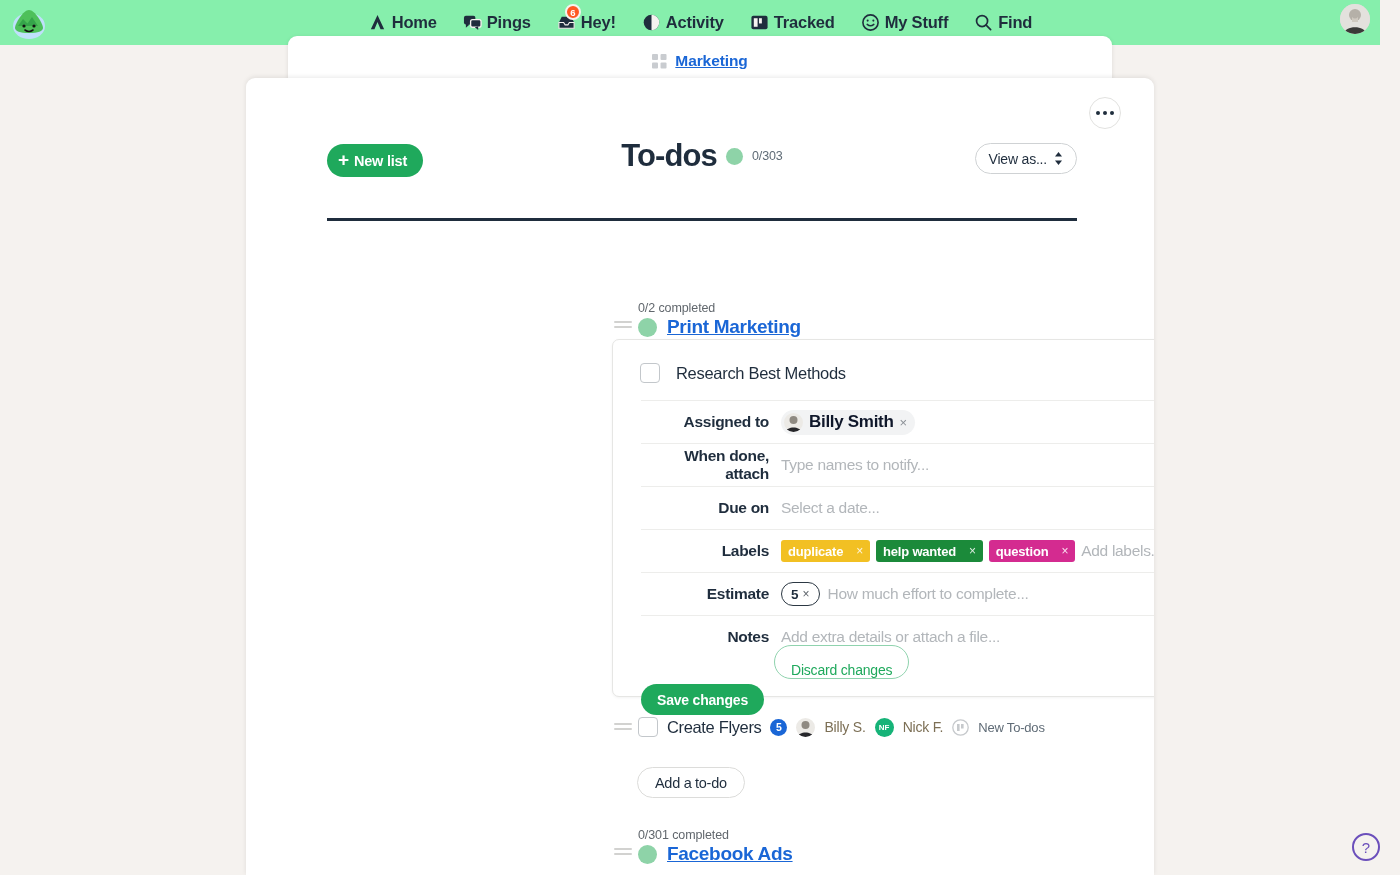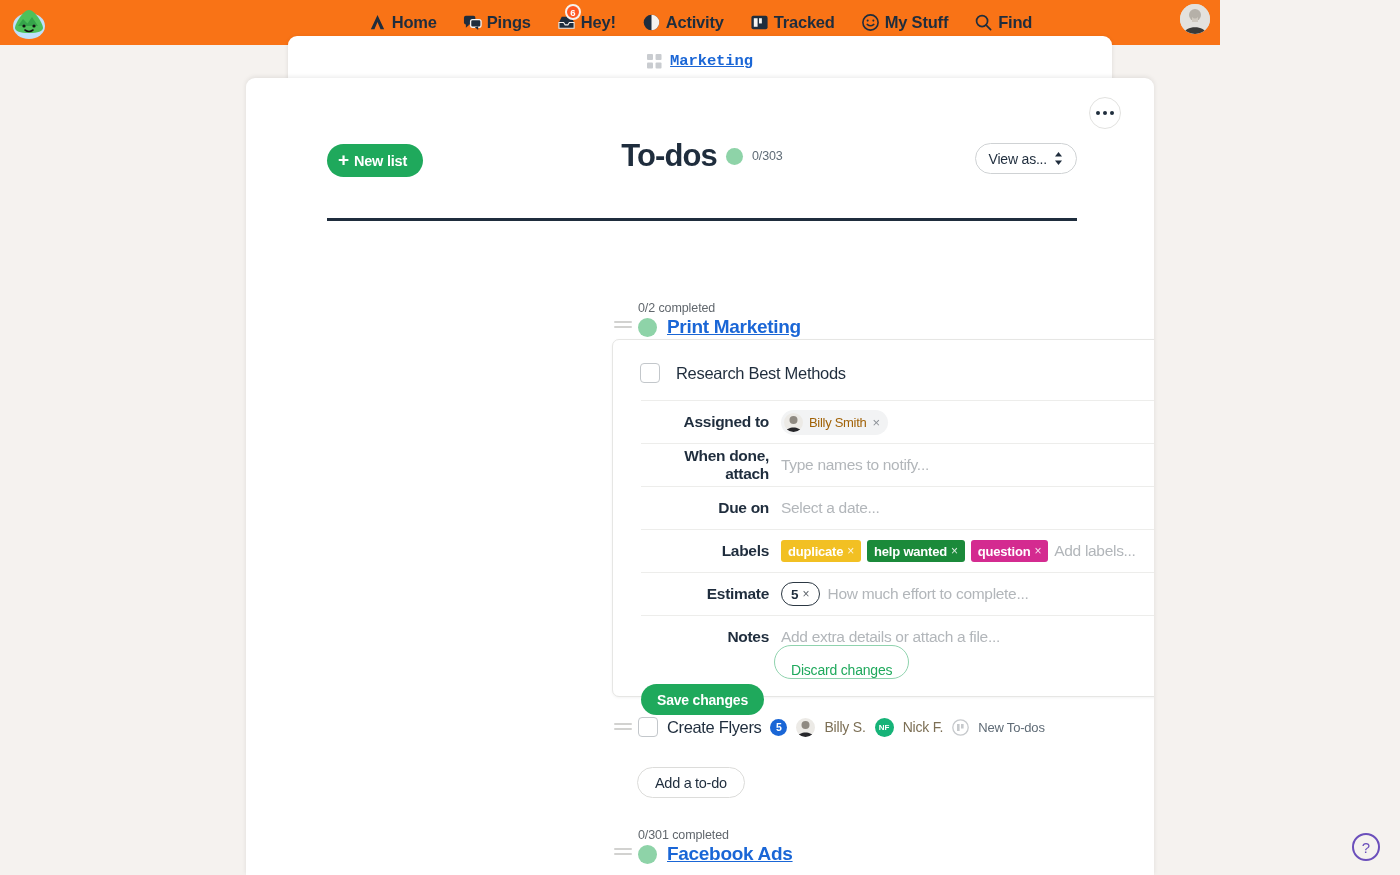--- a/index.html
+++ b/index.html
@@ -6,22 +6,22 @@
   html, body {
     width: 1400px; height: 875px;
     background: #f5f2ef;
     font-family: "Liberation Sans", sans-serif;
     overflow: hidden;
     -webkit-font-smoothing: antialiased;
   }
 
   
   #topnav {
-    position: absolute; top: 0; left: 0; width: 1220px; height: 45px;
-    background: #f97316;
+    position: absolute; top: 0; left: 0; width: 1380px; height: 45px;
+    background: #86efac;
     text-align: center;
   }
   #brand-logo {
     position: absolute; left: 10px; top: 4px; width: 38px; height: 38px;
   }
   #nav-items {
     position: absolute; left: 0; top: 0; width: 1400px; height: 45px;
     display: flex; align-items: center; justify-content: center; gap: 26px;
   }
   .nav-item {
@@ -51,21 +51,21 @@
     background: #fff; border-radius: 9px 9px 0 0;
     box-shadow: 0 1px 4px rgba(0,0,0,.10);
   }
   #breadcrumb-bar {
     position: absolute; left: 0; top: 0; width: 824px; height: 50px;
     display: flex; align-items: center; justify-content: center; gap: 8px;
   }
   #grid-icon { width: 15px; height: 15px; display: block; }
   #breadcrumb-link {
     color: #1a66d6; font-size: 15.5px; font-weight: bold;
-    text-decoration: underline; cursor: pointer; letter-spacing: -0.1px; font-family: Liberation Mono, monospace;
+    text-decoration: underline; cursor: pointer; letter-spacing: -0.1px;
   }
 
   #card-front {
     position: absolute; left: 246px; top: 78px;
     width: 908px; height: 797px;
     background: #fff; border-radius: 9px 9px 0 0;
     box-shadow: 0 -1px 5px rgba(0,0,0,.09);
     overflow: hidden;
   }
 
@@ -164,25 +164,25 @@
   }
   .fval { display: flex; align-items: center; gap: 0px; flex: 1; }
   .fplaceholder { font-size: 15.5px; color: #b2b6ba; letter-spacing: -0.3px; }
 
   .person-chip {
     display: flex; align-items: center; gap: 6px;
     background: #f2f3f4; border-radius: 13px;
     height: 25px; padding: 0 8px 0 3px;
   }
   .chip-avatar { width: 19px; height: 19px; border-radius: 50%; overflow: hidden; flex:none; }
-  .chip-name { font-size: 13px; color: #a16207; letter-spacing: -0.3px; }
+  .chip-name { font-size: 17px; color: #0f172a; letter-spacing: -0.3px; font-weight: bold; }
   .chip-x { font-size: 13px; color: #8b9096; cursor: pointer; }
 
   .tag {
-    display: inline-flex; align-items: center; gap: 4px;
+    display: inline-flex; align-items: center; gap: 13px;
     height: 22px; padding: 0 7px; border-radius: 3px;
     color: #fff; font-size: 13px; font-weight: bold; letter-spacing: -0.2px;
     margin-right: 6px; cursor: pointer;
   }
   .tag .x { font-weight: normal; opacity: .85; font-size: 12px; }
 
   .estimate-chip {
     display: inline-flex; align-items: center; gap: 4px;
     height: 24px; padding: 0 9px; border: 1px solid #2c3843; border-radius: 12px;
     font-size: 13.5px; color: #1f2d3d; font-weight: bold; margin-right: 8px;

